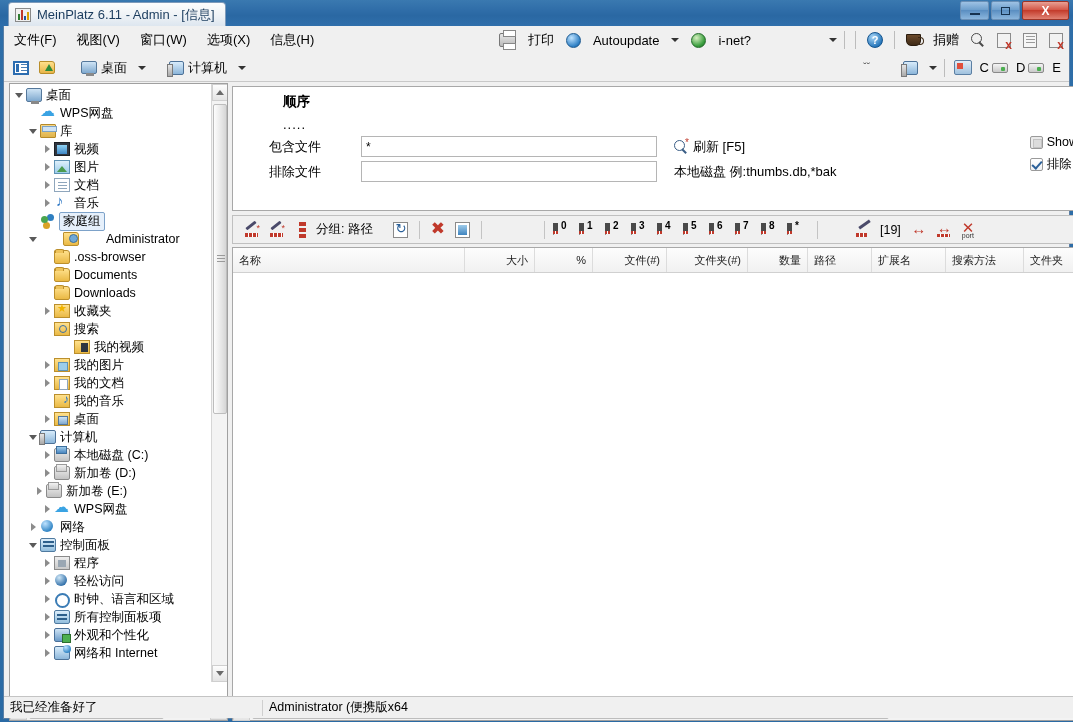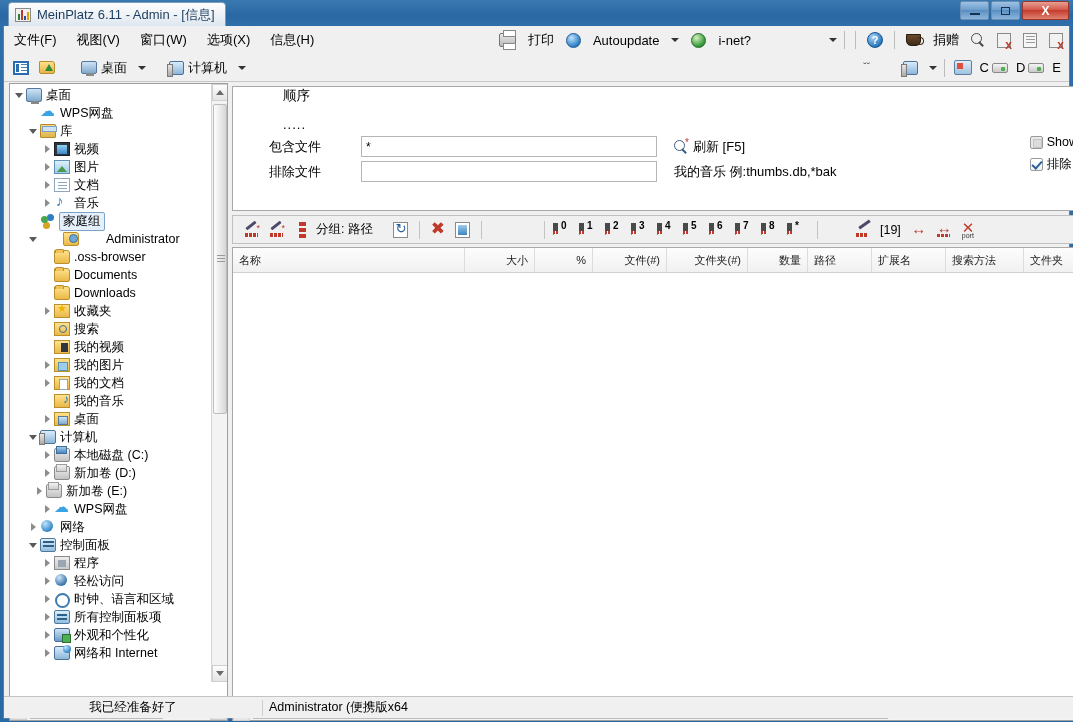--- a/index.html
+++ b/index.html
@@ -267,21 +267,21 @@
   .tri-l{border-top:4px solid transparent;border-bottom:4px solid transparent;border-right:5px solid #6a6a6a;}
   .tri-r{border-top:4px solid transparent;border-bottom:4px solid transparent;border-left:5px solid #6a6a6a;}
   .hs-thumb{position:absolute;left:19px;top:1px;width:135px;height:13px;background:linear-gradient(#fdfdfd,#e9e9e9 55%,#d6d6d6);border:1px solid #bdbdbd;border-radius:2px;}
   .hs-grip{position:absolute;left:50%;top:3px;margin-left:-4px;width:1px;height:7px;background:#9a9a9a;box-shadow:3px 0 0 #9a9a9a,6px 0 0 #9a9a9a;}
 
   
   .filter-panel {
     position:absolute; left:228px; top:60px; width:843px; height:125px;
     background:#fff; border:1px solid #a8a8a8;
   }
-  .fp-title { position:absolute; left:50px; top:0; font-size:13.5px; color:#000; }
+  .fp-title { position:absolute; left:50px; top:6px; font-size:13.5px; color:#000;font-weight:bold; }
   .fp-dots  { position:absolute; left:50px; top:30px; font-size:13px; color:#000; letter-spacing:1px;}
   .fp-row { position:absolute; display:flex; align-items:center; }
   .fp-row.r1 { left:36px; top:49px; }
   .fp-row.r2 { left:36px; top:74px; }
   .fp-label { width:92px; font-size:13px; color:#000; }
   .fp-input {
     width:296px; height:21px; border:1px solid #b5b5b5;
     background:#fff; font-size:12px; color:#000; padding:0 4px;
     font-family:"Liberation Sans",sans-serif;
   }
@@ -363,21 +363,21 @@
   }
   .ghs-thumb{position:absolute;left:19px;top:1px;width:637px;height:12px;background:linear-gradient(#fdfdfd,#e9e9e9 55%,#d6d6d6);border:1px solid #bdbdbd;border-radius:2px;}
 
   
   .statusbar {
     position:absolute; left:0; bottom:0; width:1073px; height:22px;
     background:#f0f0f0;
     border-top:1px solid #c4c4c4;
     display:flex; align-items:center;
   }
-  .sb-cell { font-size:12.5px; color:#000; padding:0 6px; white-space:nowrap;text-align:center; }
+  .sb-cell { font-size:12.5px; color:#000; padding:0 6px; white-space:nowrap; }
   .sb-cell.c1 { width:258px; }
   .sb-sep { width:1px; height:16px; background:#cfcfcf; }
 </style>
 </head>
 <body>
 
 <div id="app">
 
   <div class="titlebar">
     <div class="title-tab">
@@ -565,21 +565,21 @@
           <div class="tnode" style="padding-left: 32px;">
             <span class="exp closed"></span>
             <span class="tico f-fav"></span>
             <span class="tlabel">收藏夹</span>
           </div>
           <div class="tnode" style="padding-left: 32px;">
             <span class="exp"></span>
             <span class="tico f-search"></span>
             <span class="tlabel">搜索</span>
           </div>
-          <div class="tnode" style="padding-left: 32px;">
+          <div class="tnode" style="padding-left: 52px;">
             <span class="exp"></span>
             <span class="tico f-myvid"></span>
             <span class="tlabel">我的视频</span>
           </div>
           <div class="tnode" style="padding-left: 32px;">
             <span class="exp closed"></span>
             <span class="tico f-mypic"></span>
             <span class="tlabel">我的图片</span>
           </div>
           <div class="tnode" style="padding-left: 32px;">
@@ -700,21 +700,21 @@
         <input class="fp-input" type="text" value="" style="">
       </div>
 
       <div class="fp-hint h1">
         <span class="ic ic-refresh">
             <em>*</em>
           </span>
         <span>刷新 [F5]</span>
       </div>
       <div class="fp-hint h2">
-        <span>我的音乐 例:thumbs.db,*bak</span>
+        <span>本地磁盘 例:thumbs.db,*bak</span>
       </div>
 
       <div class="fp-checks">
         <div class="chkrow">
           <span class="chkbox inset"></span>
           <span>Show</span>
         </div>
         <div class="chkrow">
           <span class="chkbox checked"></span>
           <span>排除</span>

